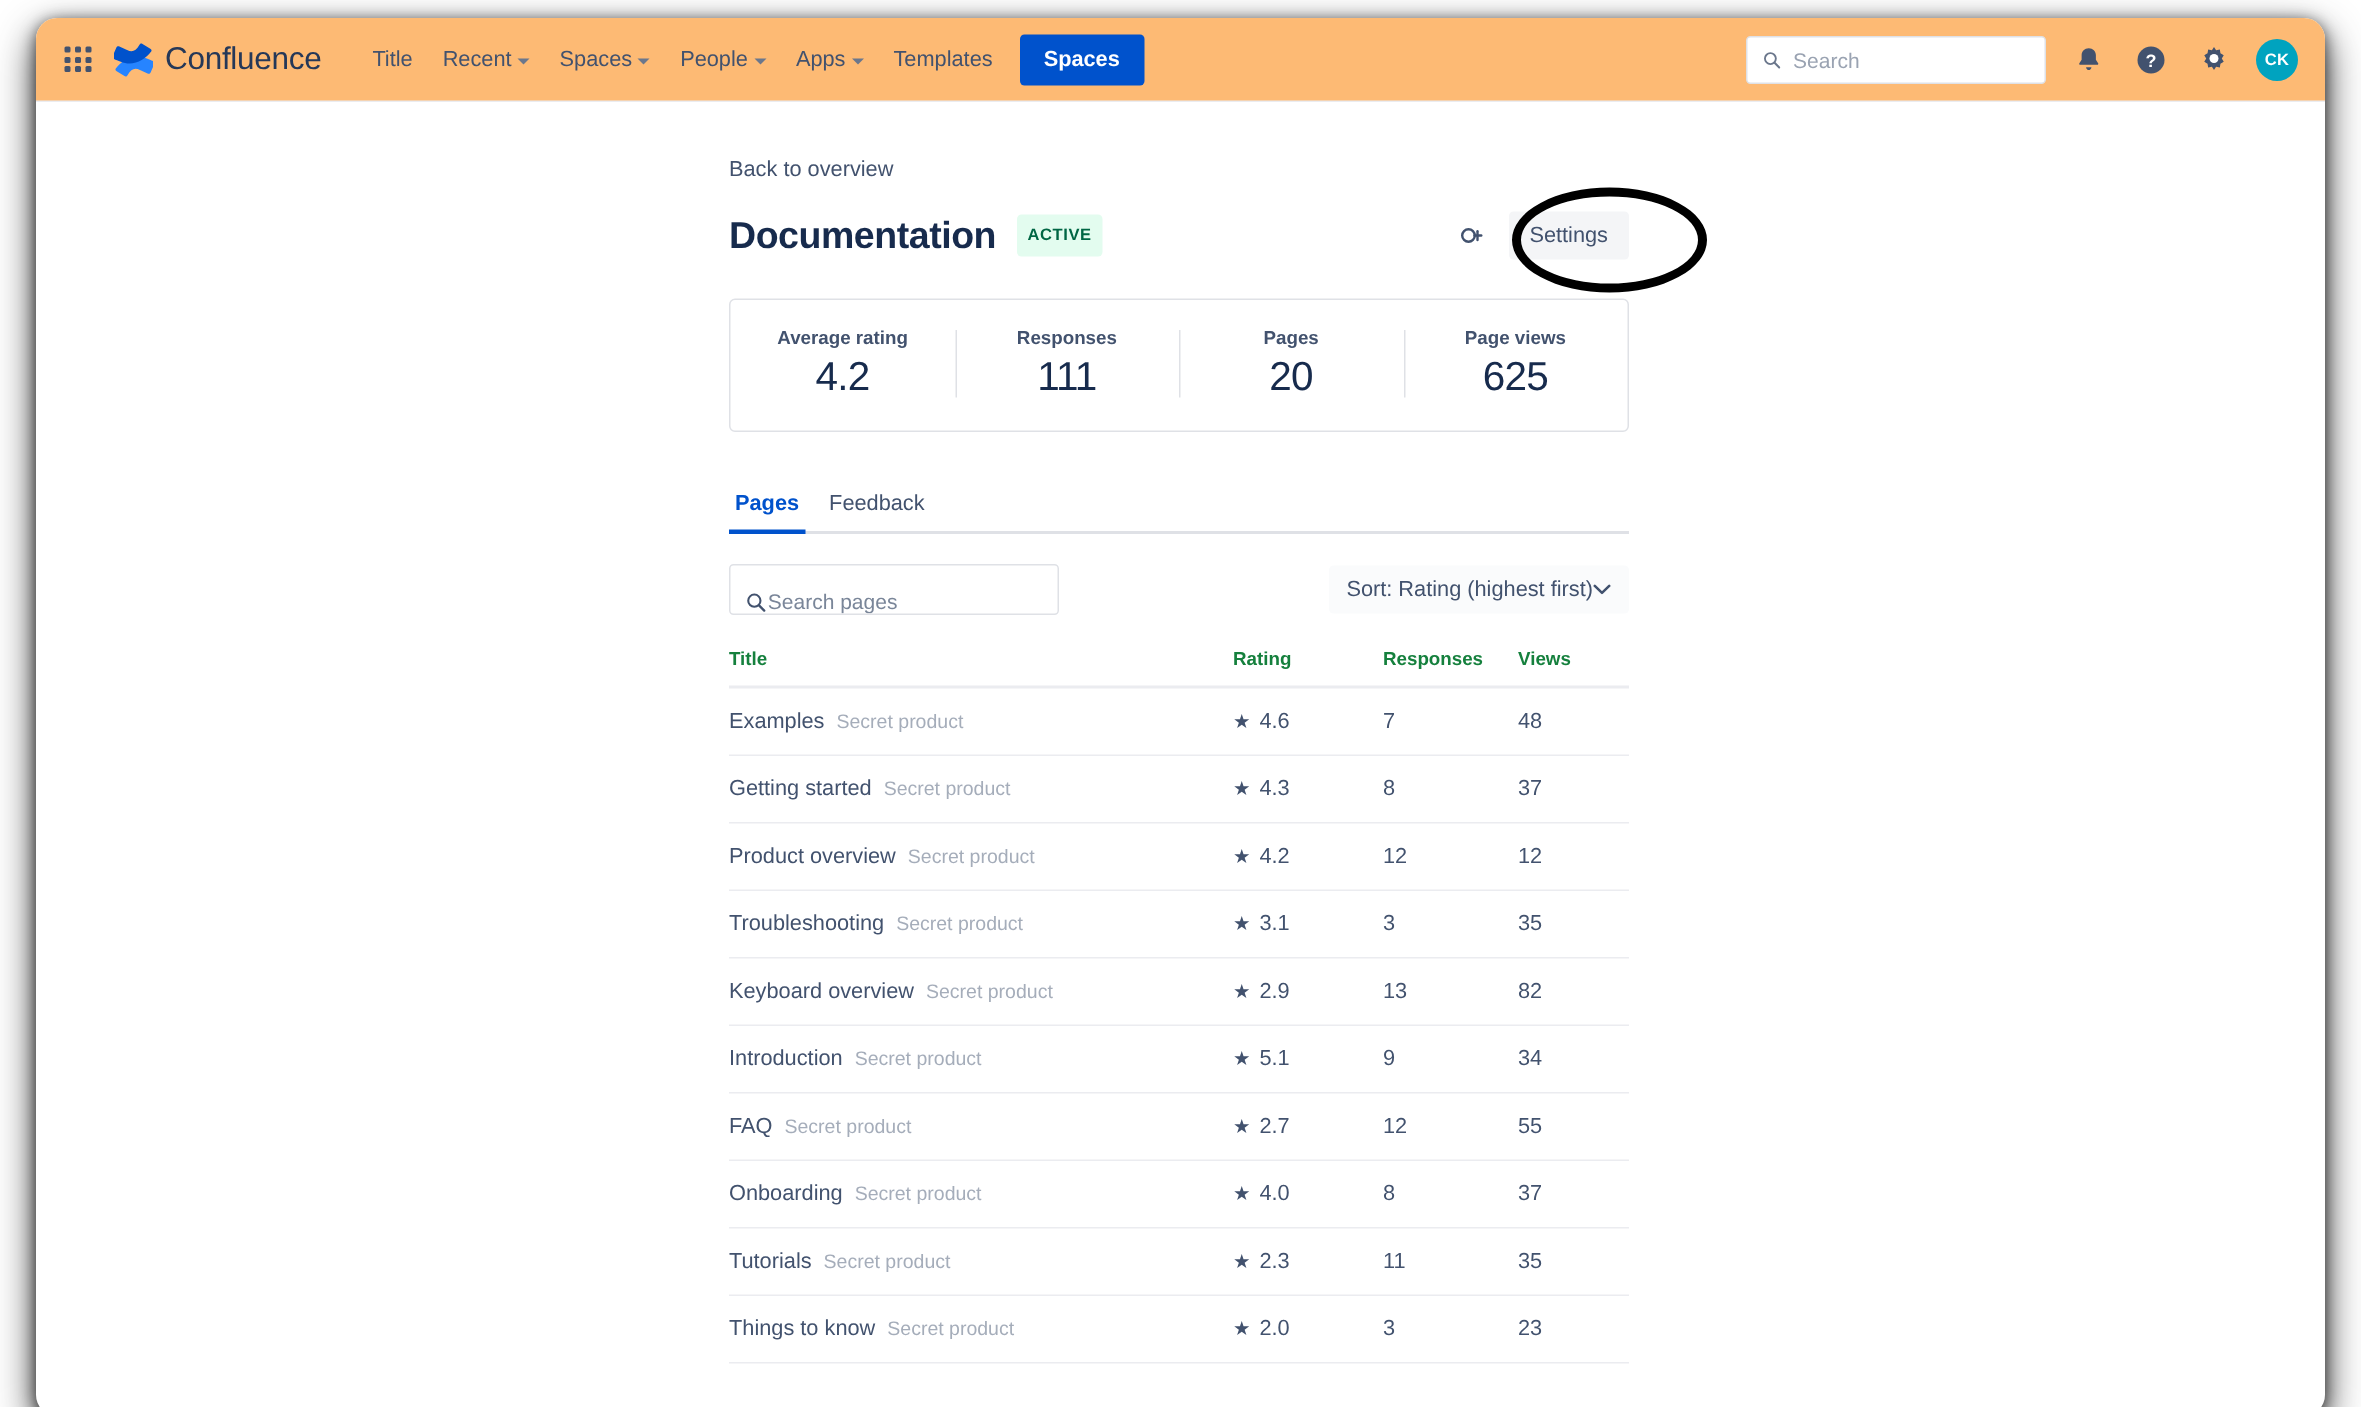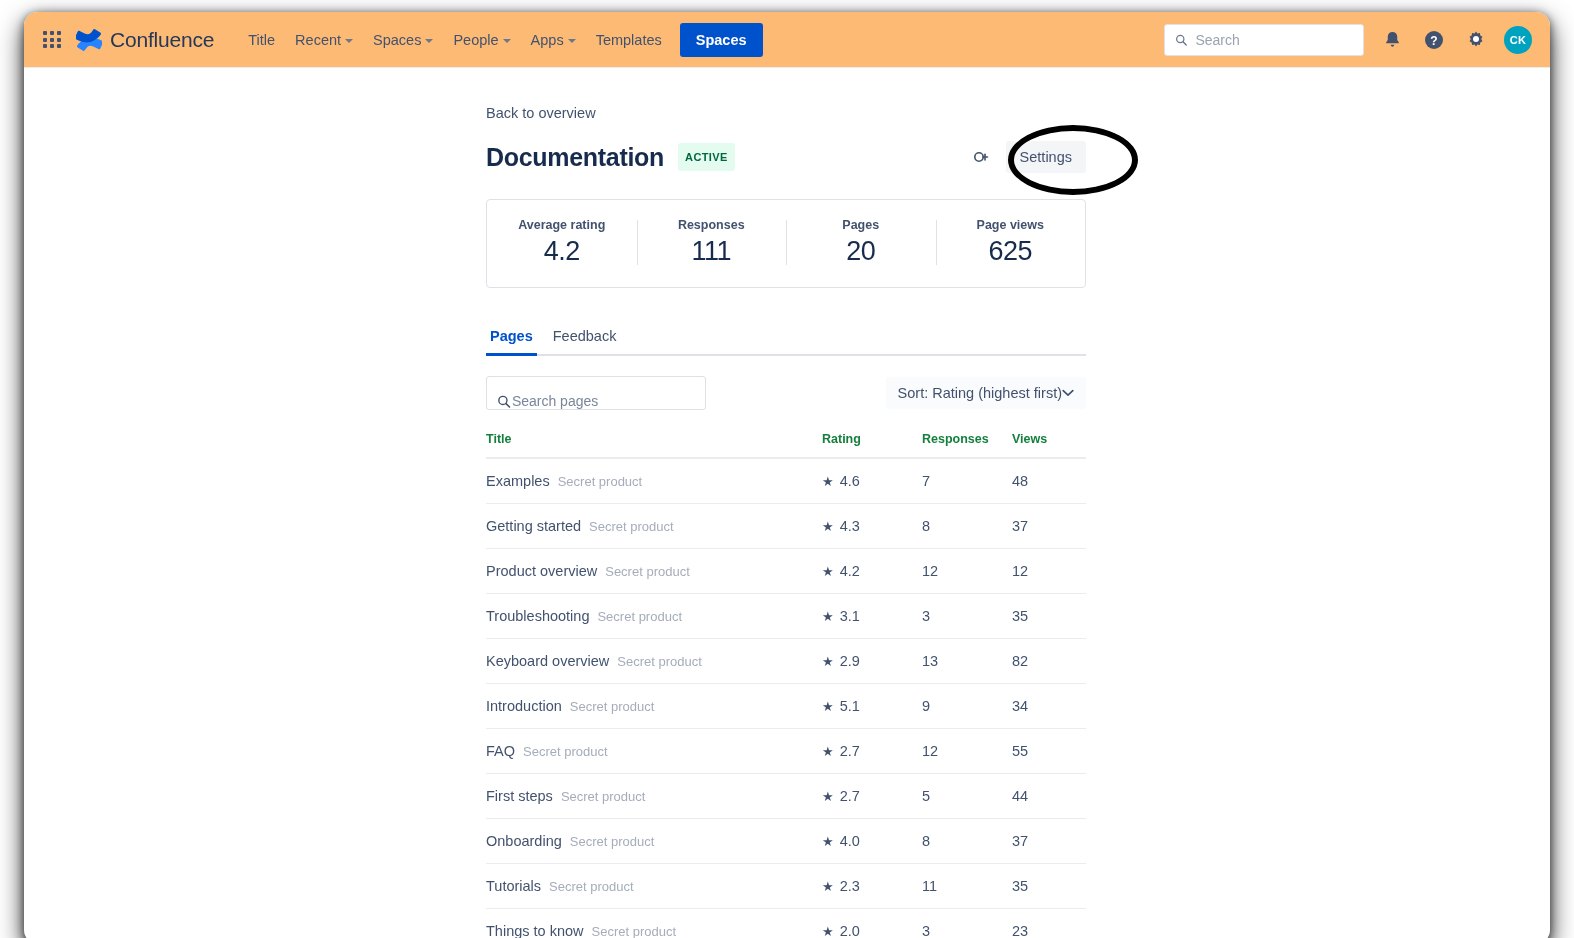--- a/index.html
+++ b/index.html
@@ -409,26 +409,20 @@
               <td class="col-responses">9</td>
               <td class="col-views">34</td>
             </tr>
             <tr>
               <td class="col-title"><span class="row-title">FAQ</span><span class="row-space">Secret product</span></td>
               <td class="col-rating"><span class="star">★</span><span>2.7</span></td>
               <td class="col-responses">12</td>
               <td class="col-views">55</td>
             </tr>
             <tr>
-              <td class="col-title"><span class="row-title">First steps</span><span class="row-space">Secret product</span></td>
-              <td class="col-rating"><span class="star">★</span><span>2.7</span></td>
-              <td class="col-responses">5</td>
-              <td class="col-views">44</td>
-            </tr>
-            <tr>
               <td class="col-title"><span class="row-title">Onboarding</span><span class="row-space">Secret product</span></td>
               <td class="col-rating"><span class="star">★</span><span>4.0</span></td>
               <td class="col-responses">8</td>
               <td class="col-views">37</td>
             </tr>
             <tr>
               <td class="col-title"><span class="row-title">Tutorials</span><span class="row-space">Secret product</span></td>
               <td class="col-rating"><span class="star">★</span><span>2.3</span></td>
               <td class="col-responses">11</td>
               <td class="col-views">35</td>

